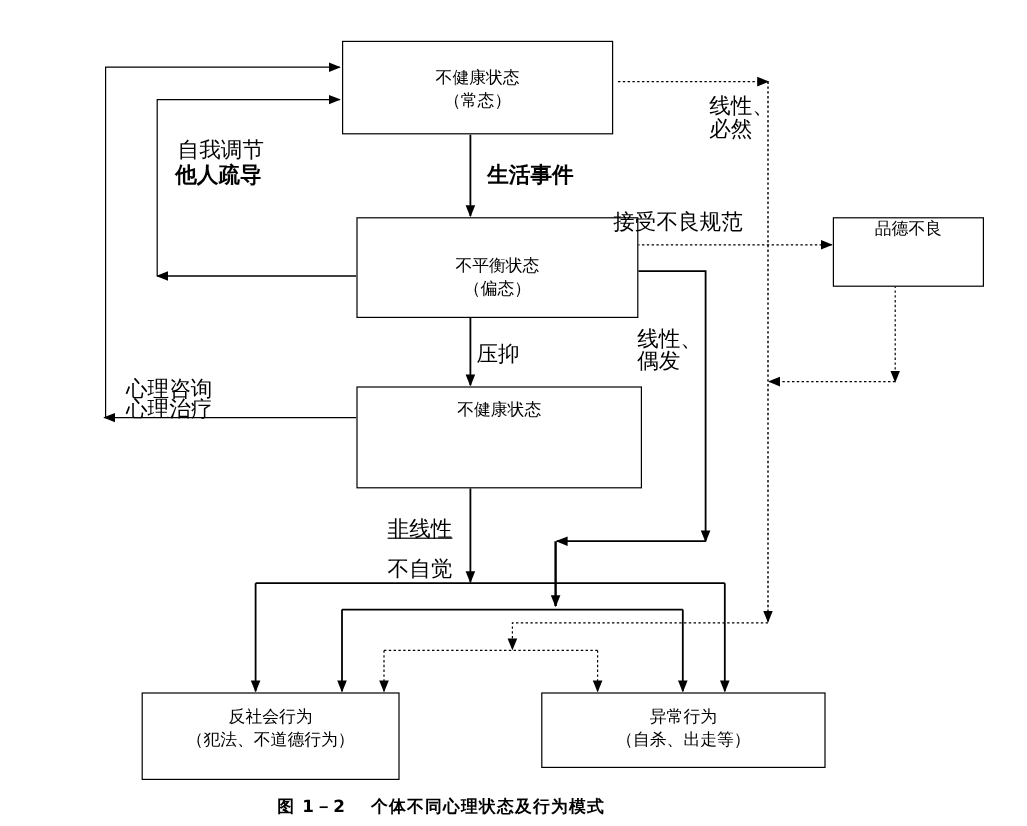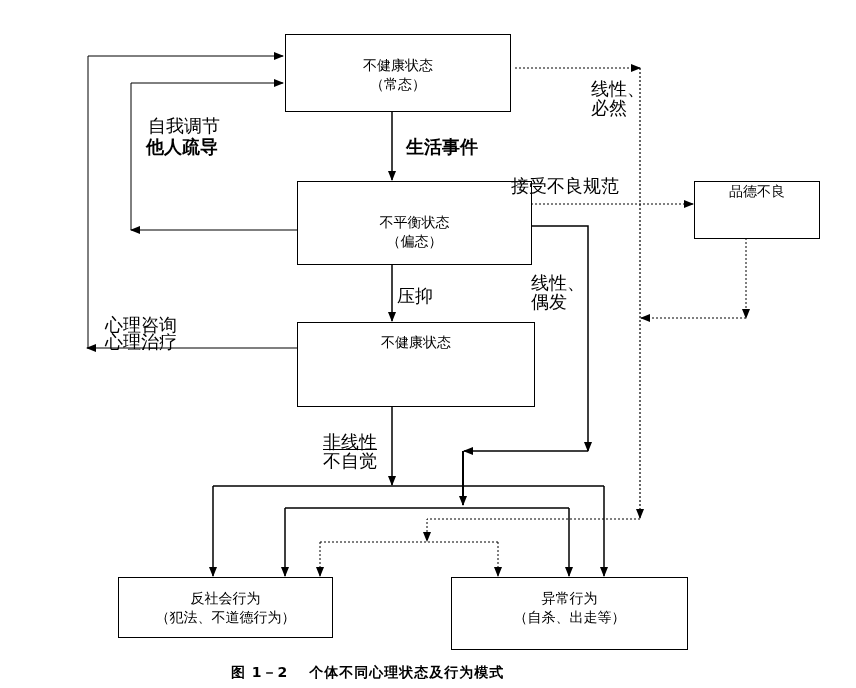--- a/index.html
+++ b/index.html
@@ -73,37 +73,37 @@
 </div>
 
 <div class="box" style="left:297px; top:322px; width:238px; height:85px; padding-top:10px;">
   <div>不健康状态</div>
 </div>
 
 <div class="box" style="left:694px; top:181px; width:126px; height:58px; padding-top:0;">
   <div>品德不良</div>
 </div>
 
-<div class="box" style="left:118px; top:577px; width:215px; height:61px; padding-top:11px;">
+<div class="box" style="left:118px; top:577px; width:215px; height:73px; padding-top:11px;">
   <div>反社会行为</div>
   <div>（犯法、不道德行为）</div>
 </div>
 
-<div class="box" style="left:451px; top:577px; width:237px; height:73px; padding-top:11px;">
+<div class="box" style="left:451px; top:577px; width:237px; height:63px; padding-top:11px;">
   <div>异常行为</div>
   <div>（自杀、出走等）</div>
 </div>
 
 <div class="label" style="left:406px; top:137px;font-weight:bold;">生活事件</div>
 <div class="label" style="left:148px; top:116px;">自我调节</div>
 <div class="label" style="left:146px; top:137px;font-weight:bold;">他人疏导</div>
 <div class="label" style="left:397px; top:274px;margin-top:12px;">压抑</div>
 <div class="label" style="left:105px; top:315px;">心理咨询</div>
 <div class="label" style="left:105px; top:332px;">心理治疗</div>
 <div class="label" style="left:511px; top:176px;">接受不良规范</div>
 <div class="label" style="left:591px; top:79px;">线性、</div>
 <div class="label" style="left:591px; top:98px;">必然</div>
 <div class="label" style="left:531px; top:273px;">线性、</div>
 <div class="label" style="left:531px; top:292px;">偶发</div>
 <div class="label" style="left:323px; top:432px;text-decoration:underline;">非线性</div>
-<div class="label" style="left:323px; top:451px;">不自觉</div>
+<div class="label" style="left:323px; top:465px;font-family:Liberation Serif, serif;">不自觉</div>
 
 <div class="caption" style="left:231px; top:664px;">图 1－2　 个体不同心理状态及行为模式</div>
 
 </body></html>

